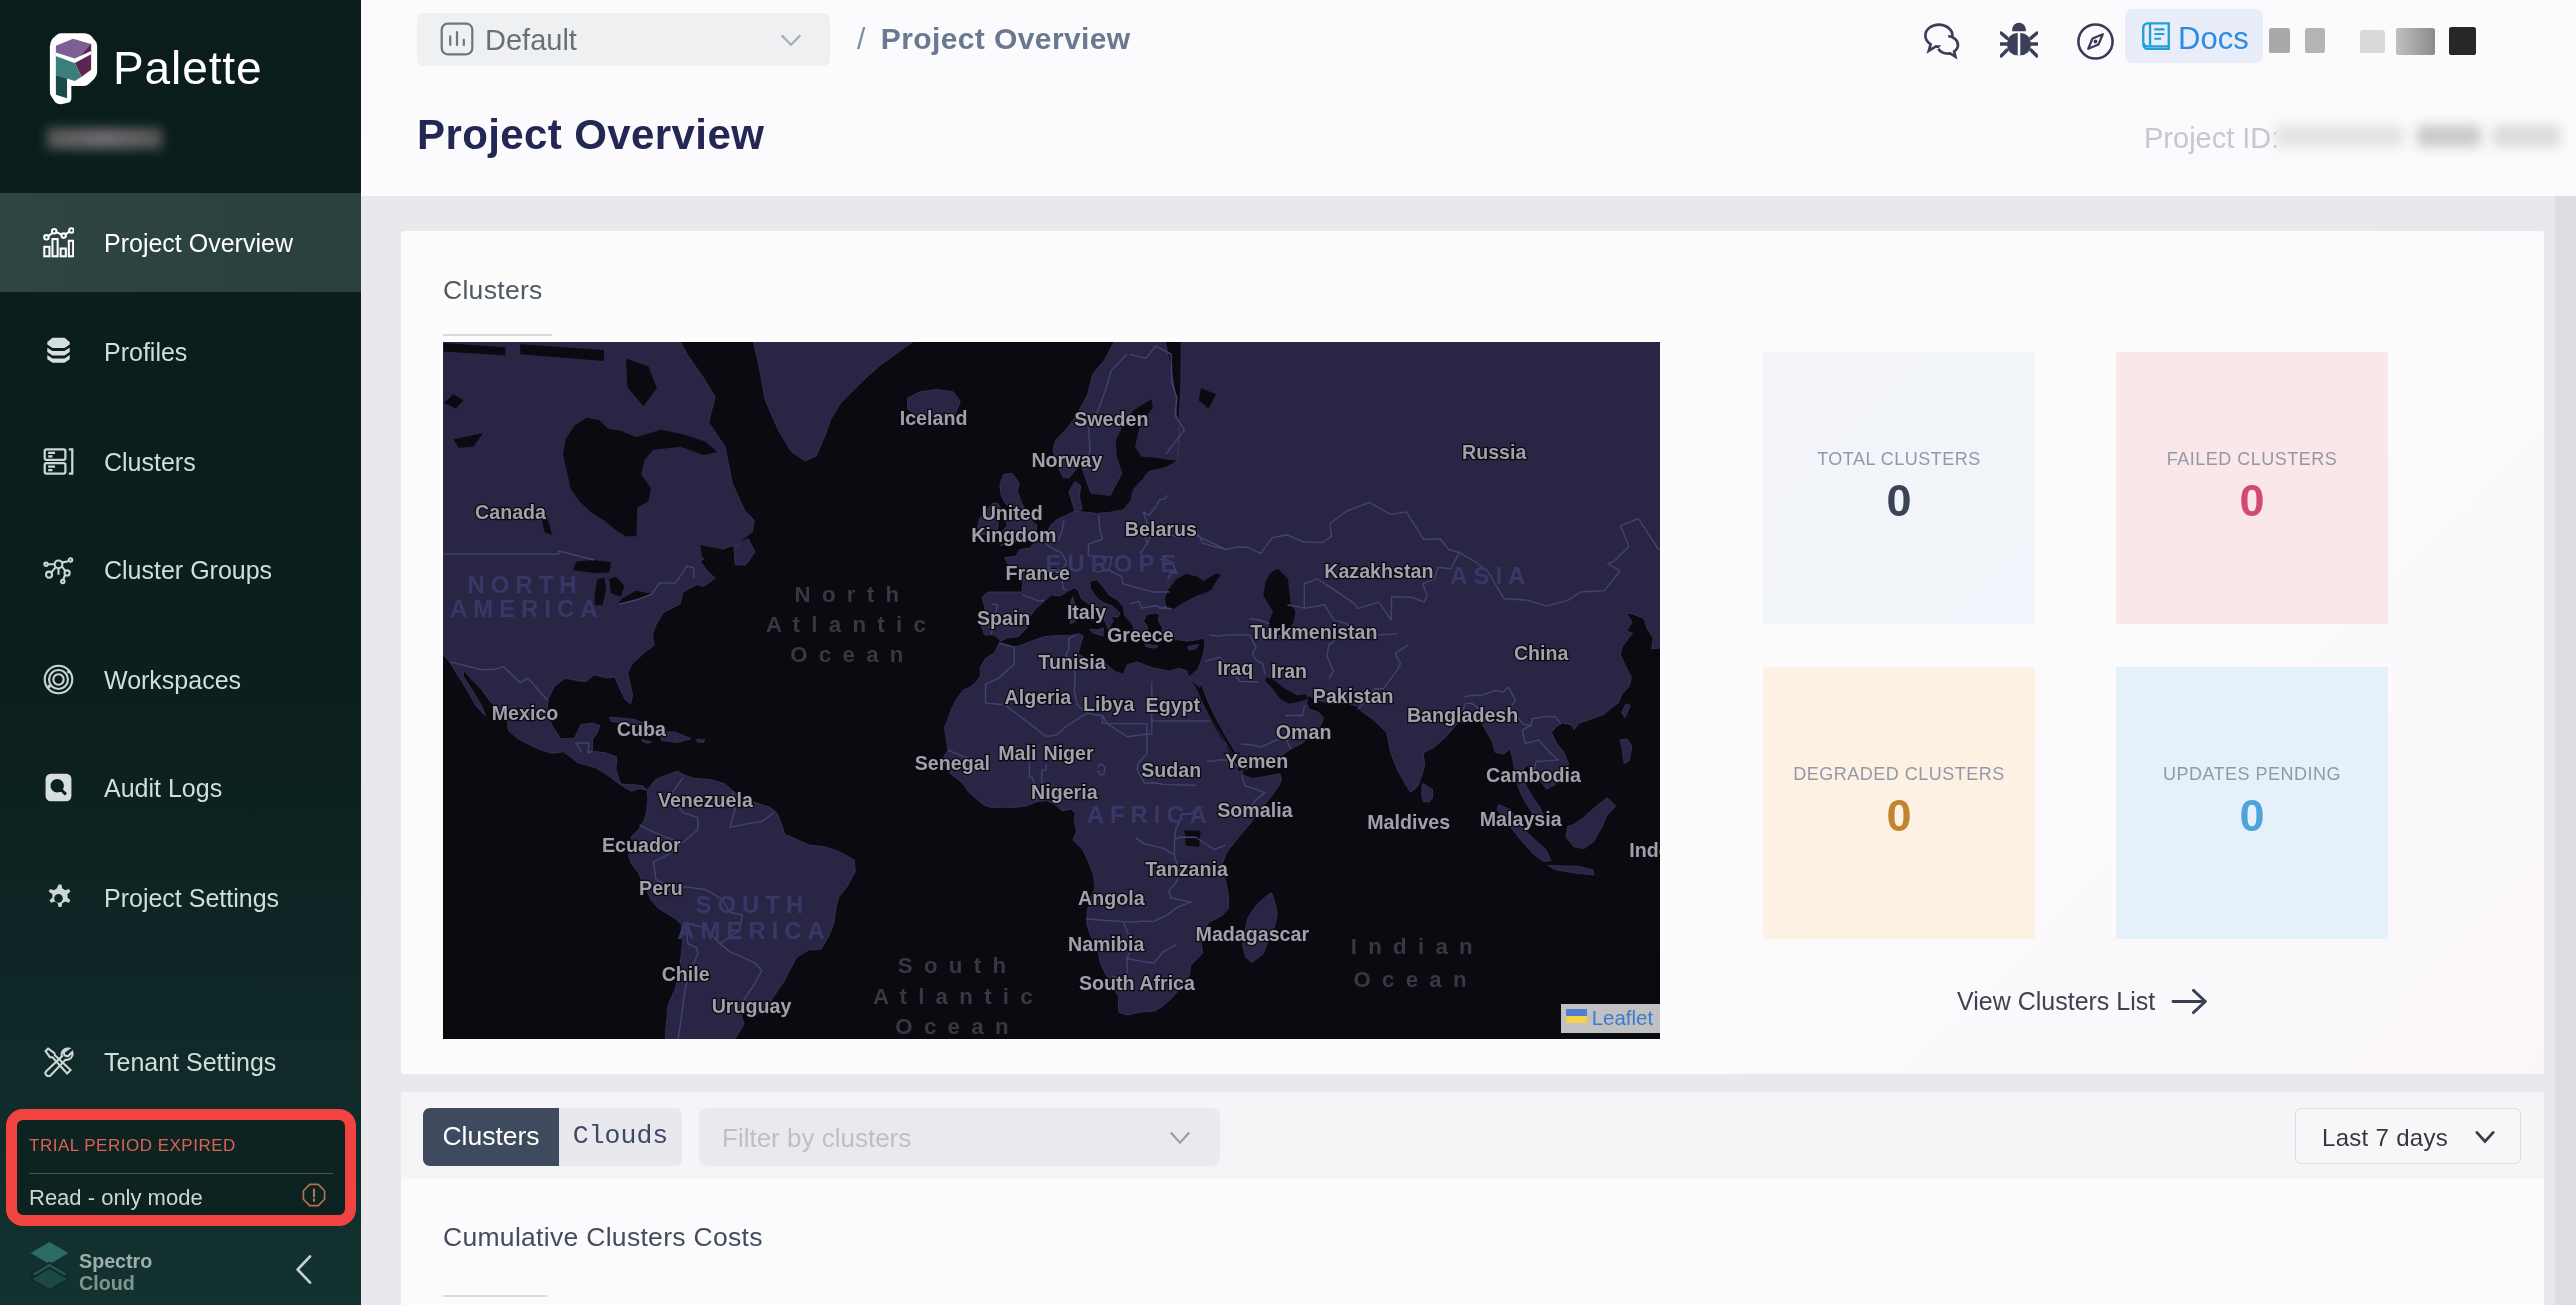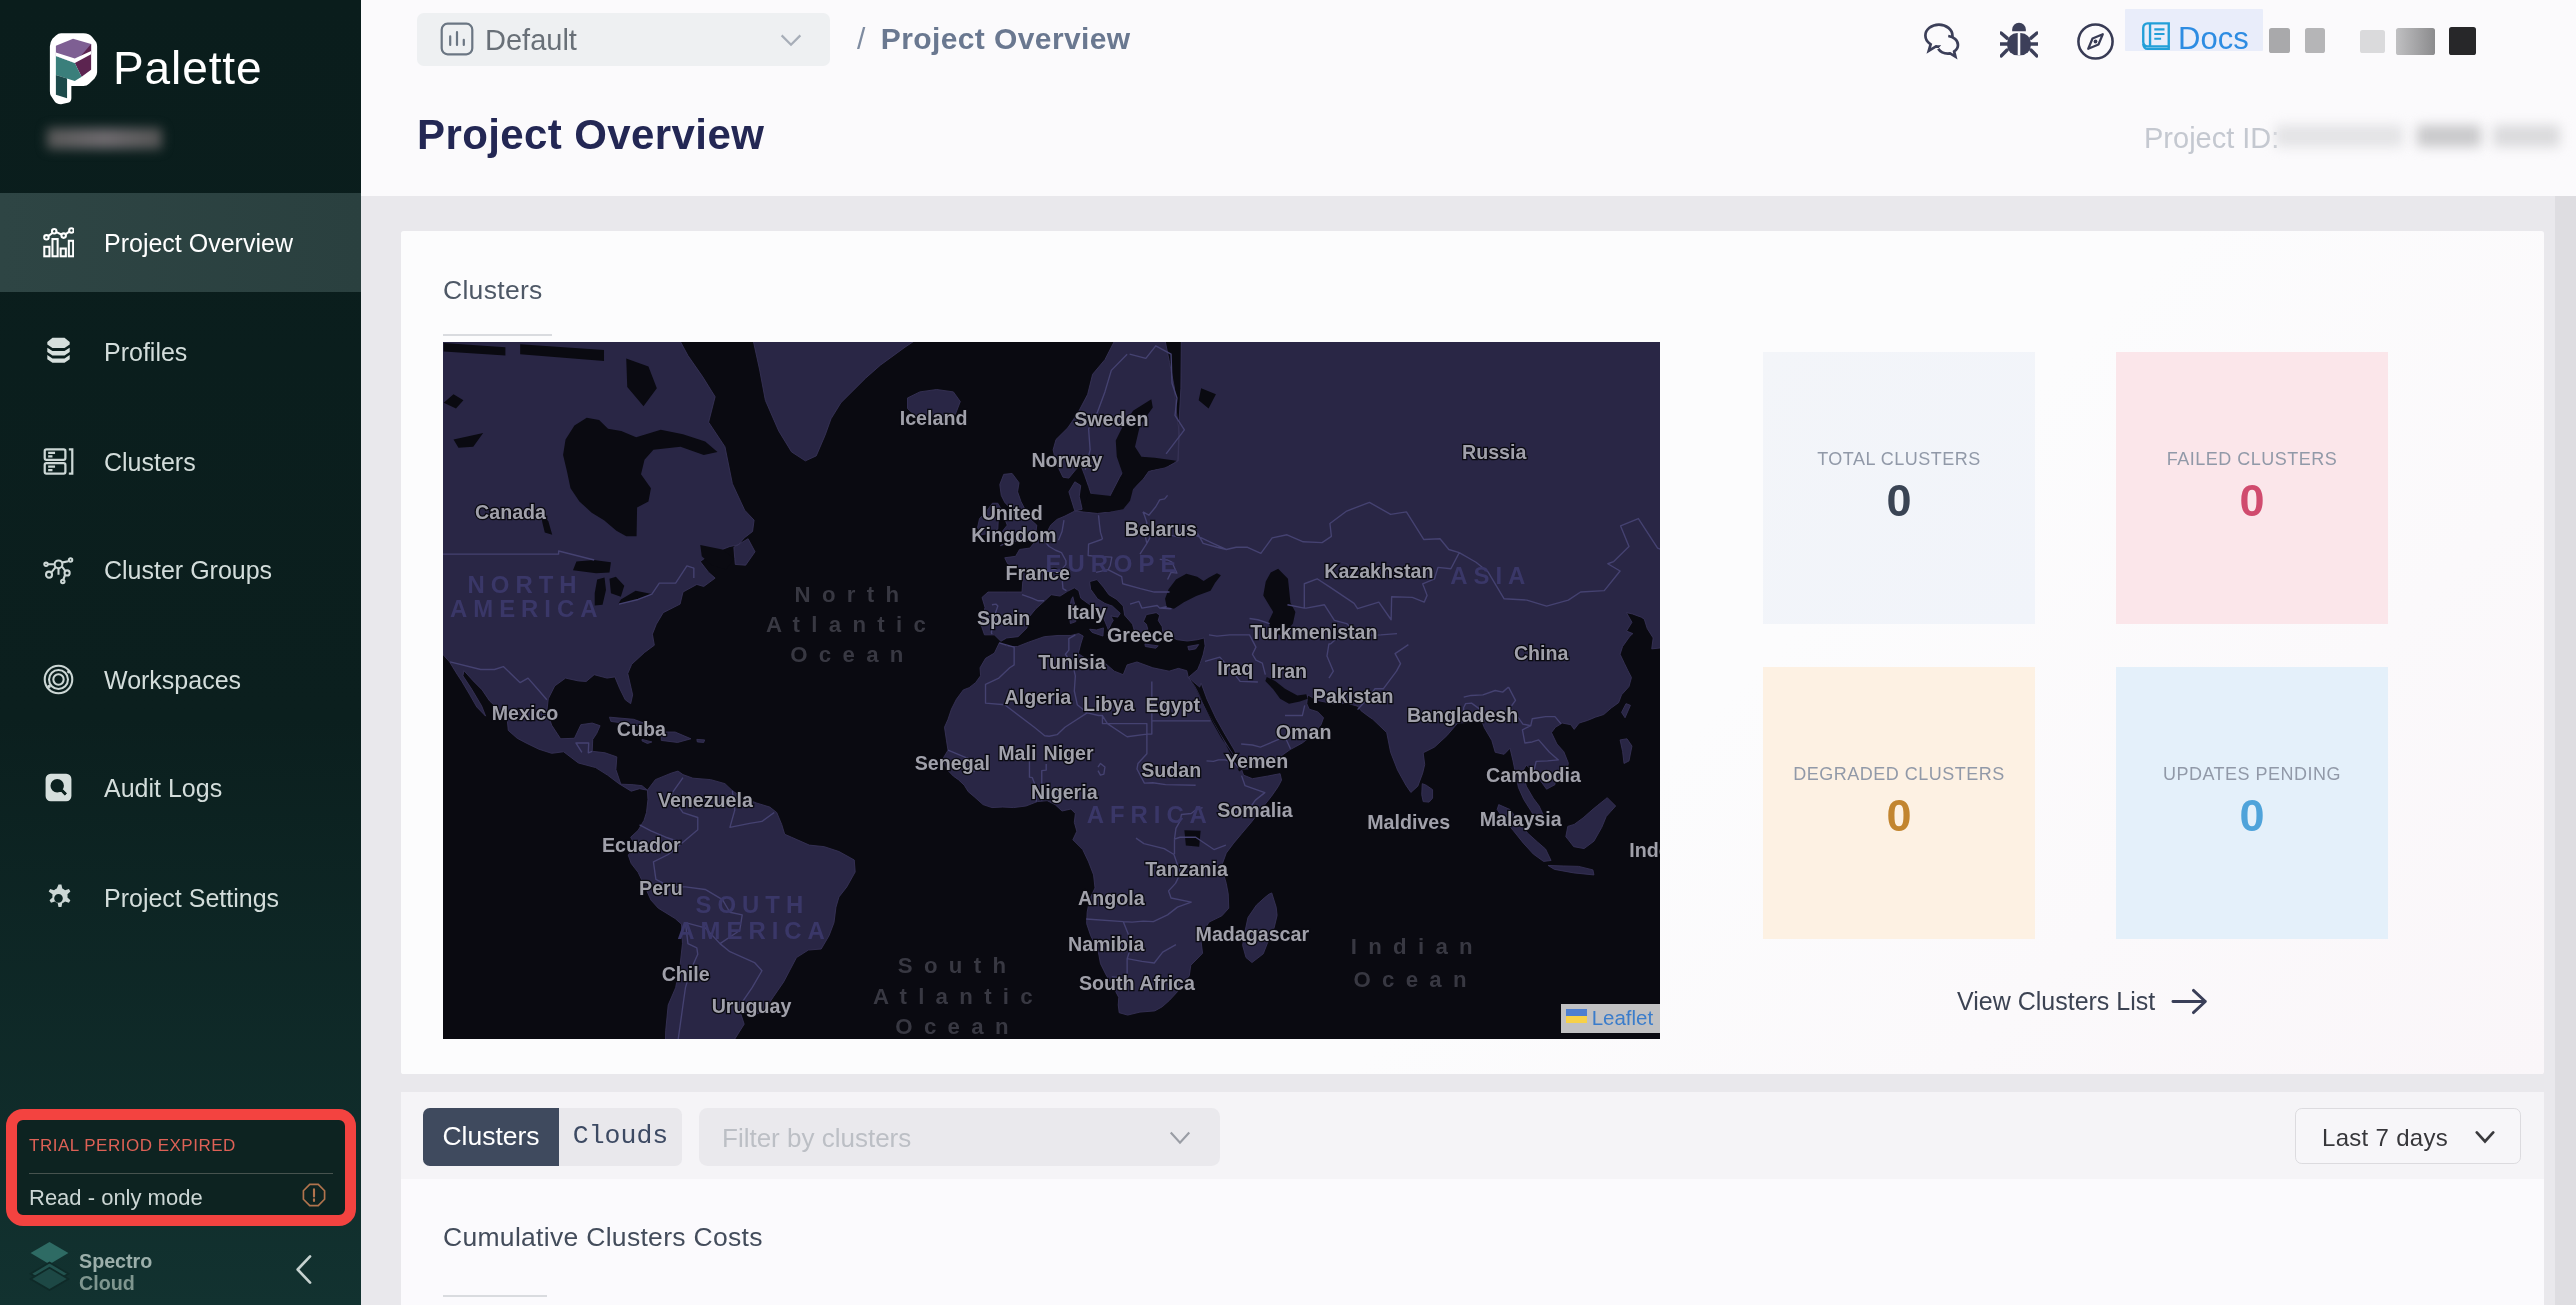--- a/index.html
+++ b/index.html
@@ -9,21 +9,21 @@
 
 .header{position:absolute;left:361px;top:0;width:2215px;height:196px;background:#fbfafc;}
 .selbox{position:absolute;left:56px;top:13px;width:413px;height:53px;background:#eef0f2;border-radius:6.8px;}
 .selbox .ic{position:absolute;left:23px;top:9.4px;}
 .selbox .t{position:absolute;left:68px;top:11px;font-size:29px;color:#697078;}
 .selbox .chev{position:absolute;right:26px;top:19px;}
 .crumb{position:absolute;left:496px;top:22px;font-size:30px;color:#7e8ba0;}
 .crumb b{font-weight:700;color:#6a7890;margin-left:15.4px;letter-spacing:0.4px;}
 .h1{position:absolute;left:56px;top:111px;font-size:42px;font-weight:700;color:#232754;letter-spacing:0.4px;}
 .hic{position:absolute;top:20.5px;}
-.docsbtn{position:absolute;left:1764px;top:9.4px;width:138px;height:42px;background:#e9edfa;border-radius:1px;}
+.docsbtn{position:absolute;left:1764px;top:9.4px;width:138px;height:54px;background:#e9edfa;border-radius:7px;}
 .docsbtn .t{position:absolute;left:53px;top:12px;font-size:31px;font-weight:500;color:#2d8ce2;}
 .redact{position:absolute;border-radius:2.6px;}
 .projid{position:absolute;left:1783px;top:122px;font-size:29px;color:#c4c8d0;}
 .blurblob{position:absolute;filter:blur(6px);border-radius:3.4px;}
 
 
 .sidebar{position:absolute;left:0;top:0;width:361px;height:1306px;background:linear-gradient(180deg,#0a1d1c 0%,#0b1f1e 55%,#123230 100%);}
 .brand{position:absolute;left:113px;top:45px;font-size:46px;font-weight:500;color:#fff;line-height:1;letter-spacing:0.9px;}
 .tenantblur{position:absolute;left:47px;top:128px;width:115px;height:20.5px;background:linear-gradient(90deg,#585858,#6e6a6e,#555);filter:blur(5.1px);border-radius:2.6px;}
 .mi{position:absolute;left:0;width:361px;height:99px;}
@@ -337,20 +337,27 @@
         <path d="M21.5 21 L26.5 26" stroke="#0c211f" stroke-width="3.4"></path>
       </svg>
     <div class="lbl">Audit Logs</div>
   </div>
   <div class="mi" style="top:848px">
     <svg class="icon" viewBox="0 0 36 36" fill="#ccd7d5">
         <path d="M18 2 l3.4 0 1 4.6 a12 12 0 0 1 3.2 1.9 l4.5 -1.5 1.7 3 -3.4 3.2 a12 12 0 0 1 0 3.7 l3.4 3.2 -1.7 3 -4.5 -1.5 a12 12 0 0 1 -3.2 1.9 l-1 4.6 -3.4 0 -1 -4.6 a12 12 0 0 1 -3.2 -1.9 l-4.5 1.5 -1.7 -3 3.4 -3.2 a12 12 0 0 1 0 -3.7 L6.6 10 l1.7 -3 4.5 1.5 a12 12 0 0 1 3.2 -1.9 Z M18 13 a5 5 0 1 0 0 10 a5 5 0 0 0 0 -10 Z" transform="translate(0,1)"></path>
       </svg>
     <div class="lbl">Project Settings</div>
   </div>
+  <div class="mi" style="top:1012px">
+    <svg class="icon" viewBox="0 0 36 36" fill="none" stroke="#ccd7d5" stroke-width="2.4">
+        <path d="M6 3 L3 6 L8 13 L11 13 L28 32 L32 28 L14 11 L13 8 Z"></path>
+        <path d="M30 3 a7 7 0 0 0 -8 9 L4 29 a3.4 3.4 0 0 0 5 5 L26 16 a7 7 0 0 0 8 -9 l-5 5 -4 -1 -1 -4 Z"></path>
+      </svg>
+    <div class="lbl">Tenant Settings</div>
+  </div>
 
   <div class="trial">
     <div class="t1">TRIAL PERIOD EXPIRED</div>
     <div class="sep"></div>
     <div class="t2">Read - only mode</div>
     <svg class="warn" width="24" height="24" viewBox="0 0 34 34" fill="none" stroke="#b0734d" stroke-width="2.4">
         <path d="M11 2 H23 L32 11 V23 L23 32 H11 L2 23 V11 Z"></path>
         <path d="M17 9 V19 M17 23 V25.5" stroke-width="3" stroke-linecap="round"></path>
       </svg>
   </div>

